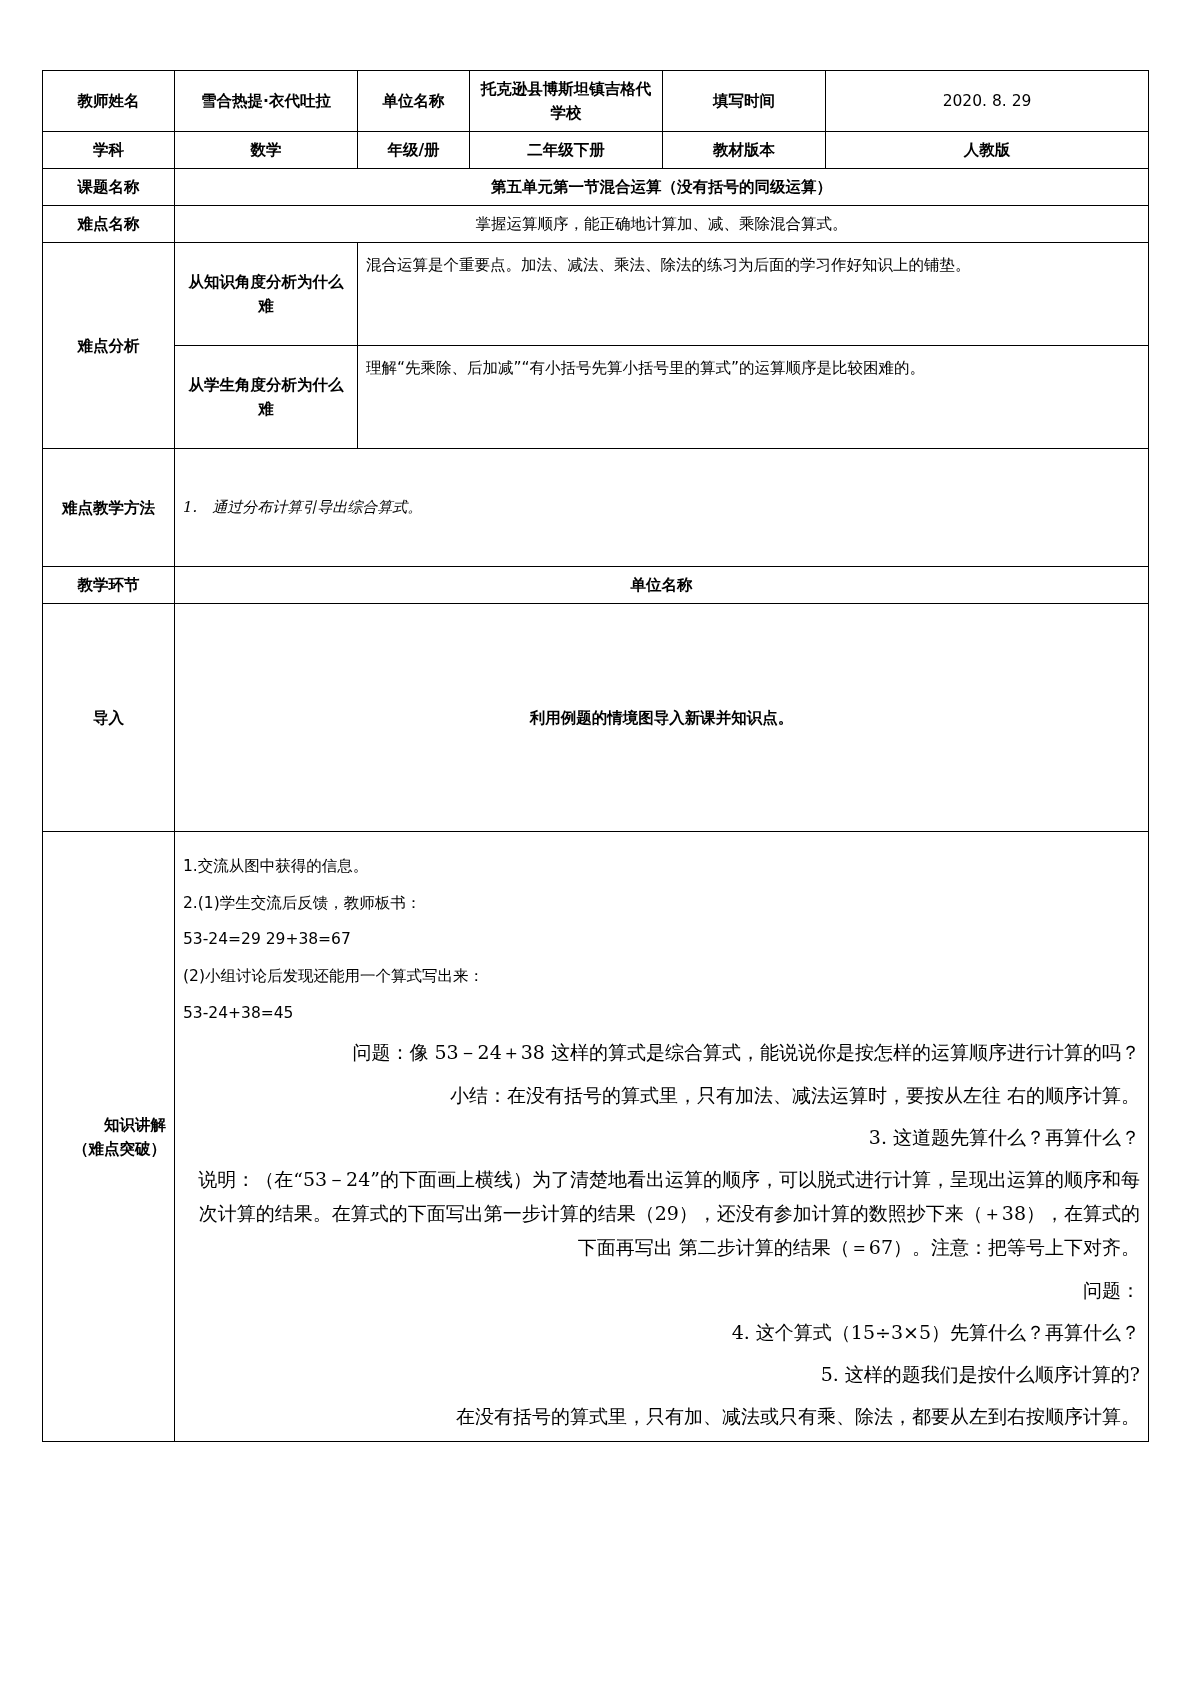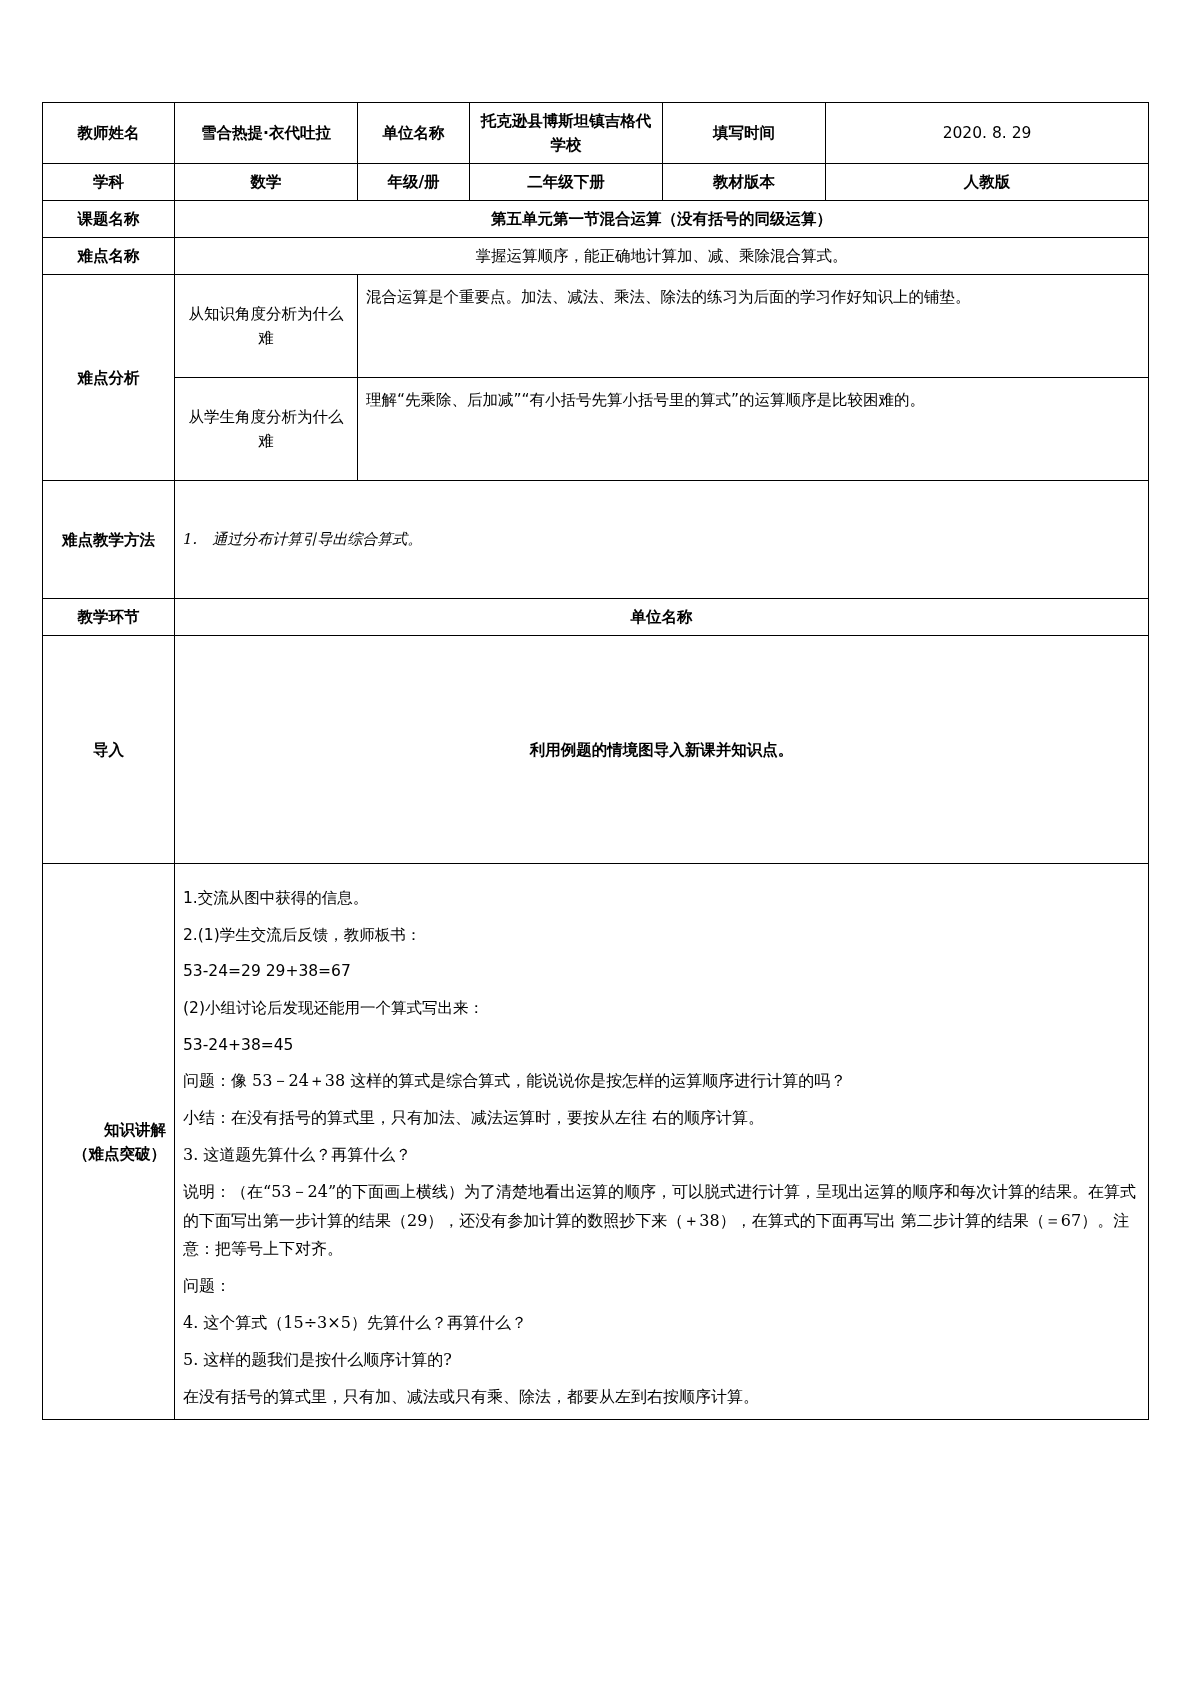--- a/index.html
+++ b/index.html
@@ -11,21 +11,21 @@
     width: 1191px;
     height: 1684px;
     font-family: "DejaVu Sans", "Liberation Sans", sans-serif;
     color: #000000;
   }
   .page {
     position: relative;
     width: 1191px;
     height: 1684px;
     box-sizing: border-box;
-    padding: 102px 42px 0 42px;
+    padding: 70px 42px 0 42px;
   }
   table.lesson {
     width: 1106px;
     border-collapse: collapse;
     table-layout: fixed;
   }
   table.lesson td {
     border: 1px solid #000000;
     padding: 6px 8px;
     vertical-align: middle;
@@ -42,20 +42,21 @@
     font-weight: bold;
     font-size: 16px;
   }
   .val-c-normal {
     text-align: center;
     font-size: 16px;
   }
   .sub-lbl {
     text-align: center;
     font-size: 15.5px;
+    font-weight: bold;
   }
   .body-text {
     text-align: left;
     font-size: 16px;
     line-height: 1.75;
   }
   .italic-serif {
     font-family: "DejaVu Serif", "Liberation Serif", serif;
     font-style: italic;
     font-size: 15px;
@@ -78,23 +79,24 @@
     text-align: right;
     font-weight: bold;
     font-size: 16px;
     line-height: 1.5;
   }
   .content-block p {
     margin: 8px 0 2px 0;
   }
   .serif-para {
     font-family: "DejaVu Serif", "Liberation Serif", serif;
-    font-size: 16px;
+    font-size: 19px;
     line-height: 1.8;
     margin: 0;
+    text-align: right;
   }
   .sans-para {
     font-size: 15.5px;
     line-height: 1.85;
     margin: 0;
   }
   .col-a { width: 132px; }
   .col-b { width: 183px; }
   .col-c { width: 112px; }
   .col-d { width: 193px; }

